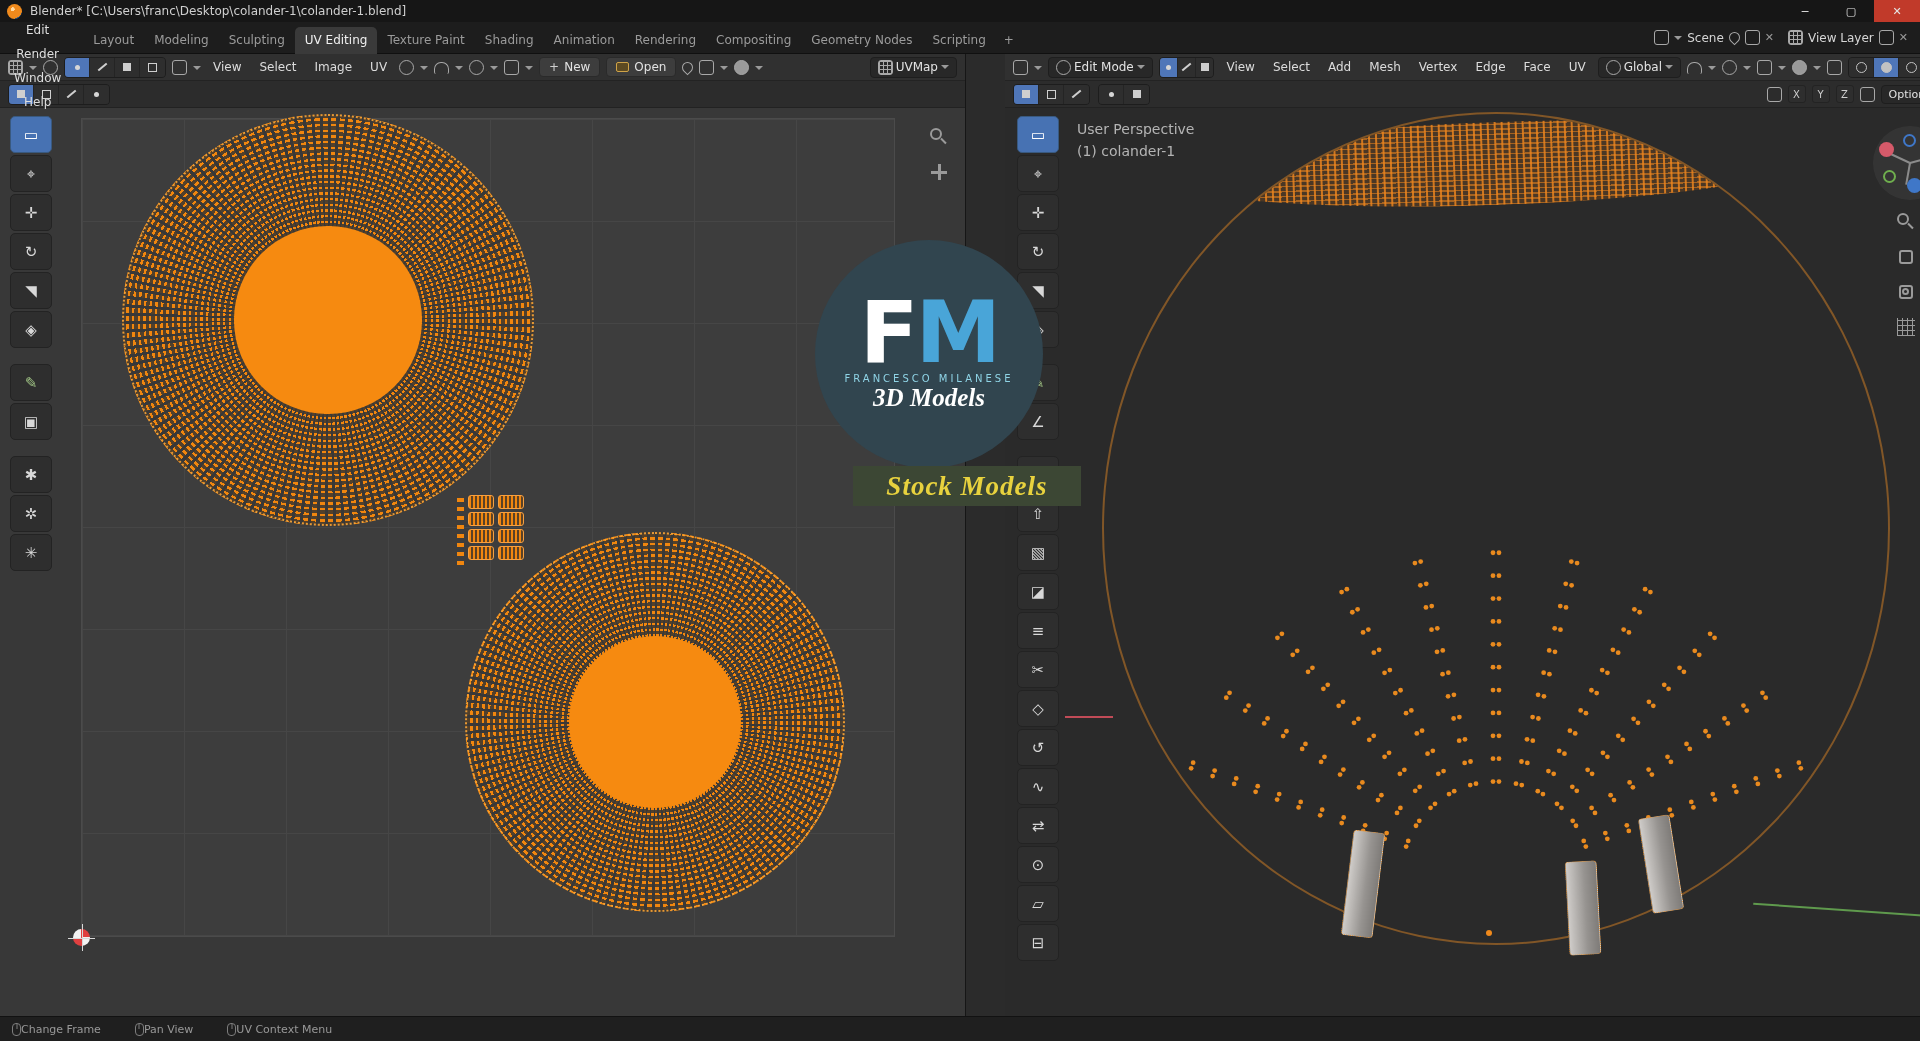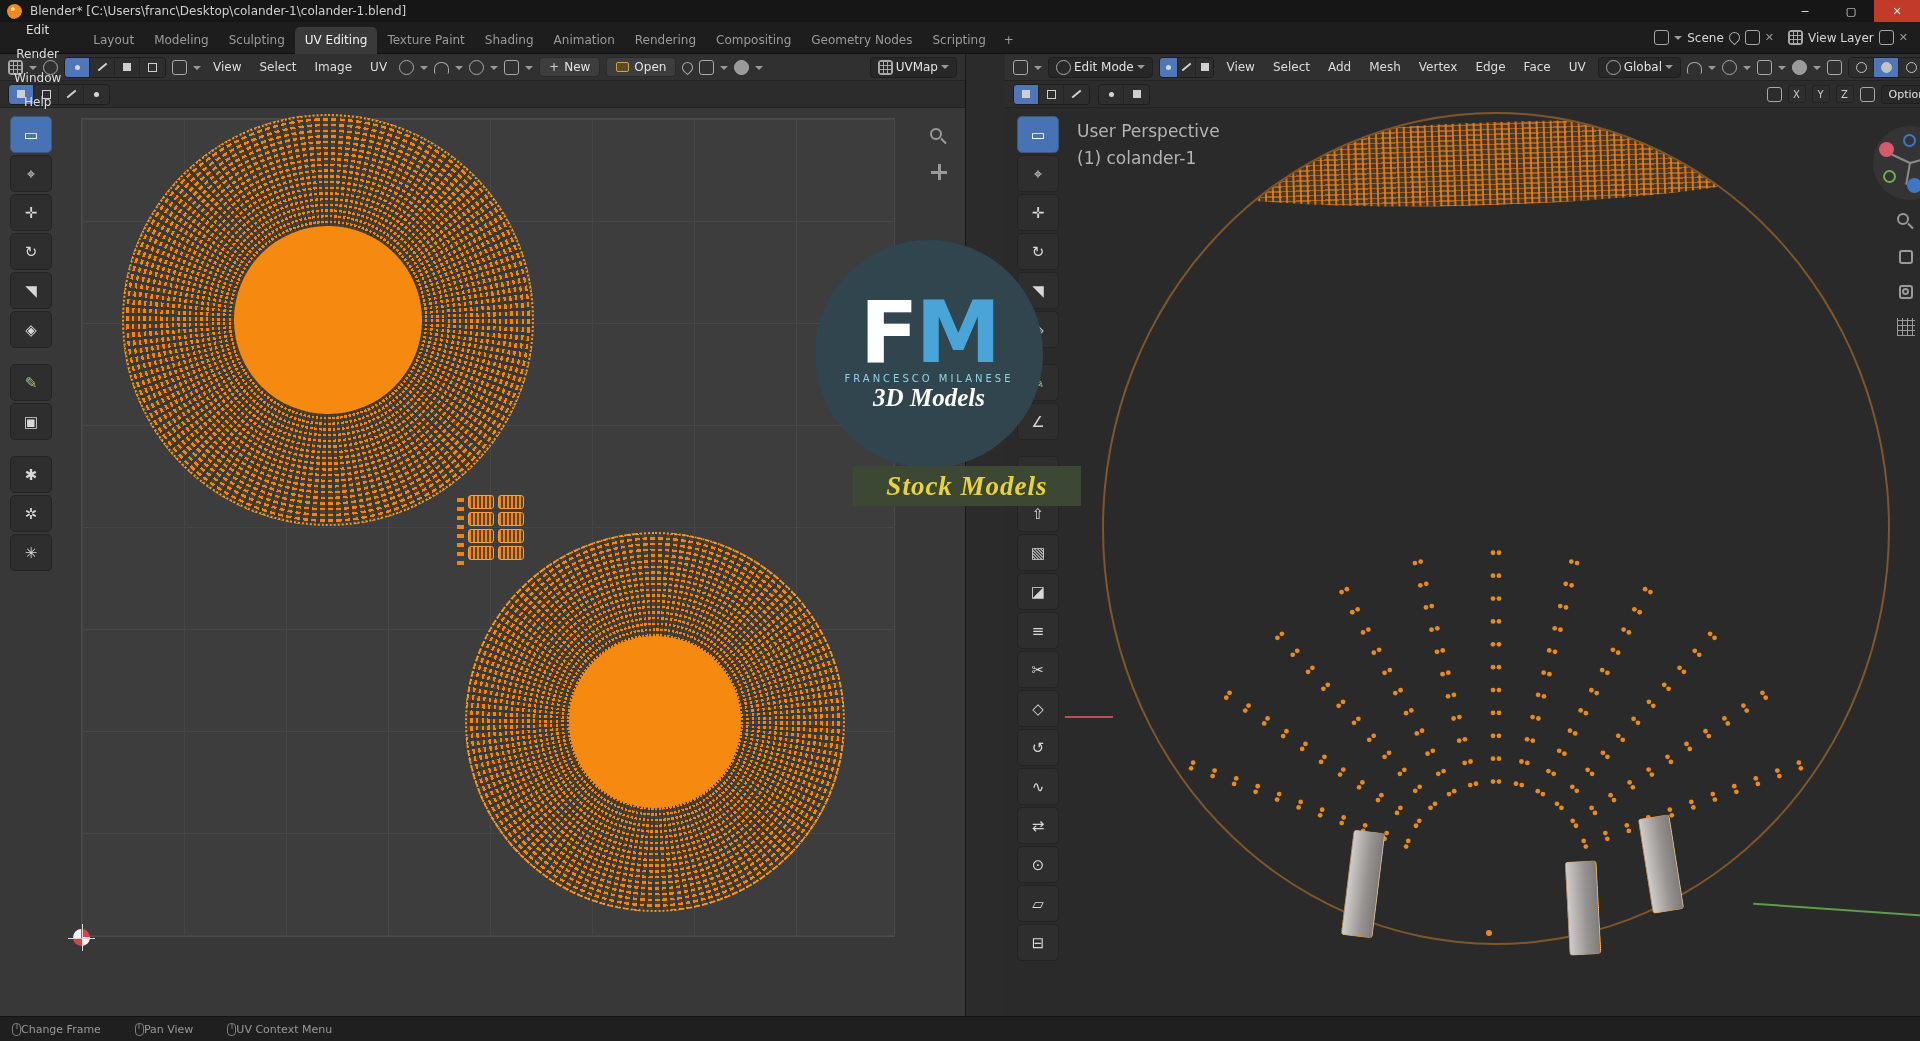--- a/index.html
+++ b/index.html
@@ -99,21 +99,21 @@
   .cursor2d::before { left:-5px; right:-5px; top:50%; height:1px; }
   .cursor2d::after { top:-5px; bottom:-5px; left:50%; width:1px; }
   .corner-ico { position:absolute; width:16px; height:16px; }
   .mag { border:2px solid #9a9a9a; border-radius:50%; width:12px; height:12px; }
   .mag::after { content:""; position:absolute; width:7px; height:2px; background:#9a9a9a;
     transform:rotate(45deg); left:10px; top:12px; }
   .pan-ico::before { content:""; position:absolute; left:7px; top:0; width:3px; height:16px; background:#9a9a9a; }
   .pan-ico::after { content:""; position:absolute; top:7px; left:0; height:3px; width:16px; background:#9a9a9a; }
 
   
-  .overlay-text { position:absolute; left:72px; top:10px; font-size:17px; color:#b4b4b4; line-height:1.6; z-index:15; }
+  .overlay-text { position:absolute; left:72px; top:10px; font-size:14px; color:#b4b4b4; line-height:1.6; z-index:15; }
   .sphere { position:absolute; left:97px; top:4px; width:788px; height:833px; border-radius:50%;
     border:2px solid rgba(235,140,35,.45); overflow:hidden;
     background:
       repeating-conic-gradient(from 0deg at 50% 92%, rgba(225,130,35,.5) 0deg .22deg, rgba(0,0,0,0) .22deg 2.2deg),
       repeating-radial-gradient(circle at 50% 92%, rgba(225,130,35,.45) 0 1.2px, rgba(0,0,0,0) 1.2px 20px),
       radial-gradient(ellipse at 42% 30%, #deda d8 0%, #dedad7 0%, #cac6c3 35%, #a7a3a0 65%, #8b8784 86%, #7d7976 100%); }
   .sphere-holes { position:absolute; inset:0; }
   .rim { position:absolute; left:7%; top:1%; width:86%; height:10%; border-radius:50%;
     background-color:rgba(150,85,25,.30);
     background-image:

